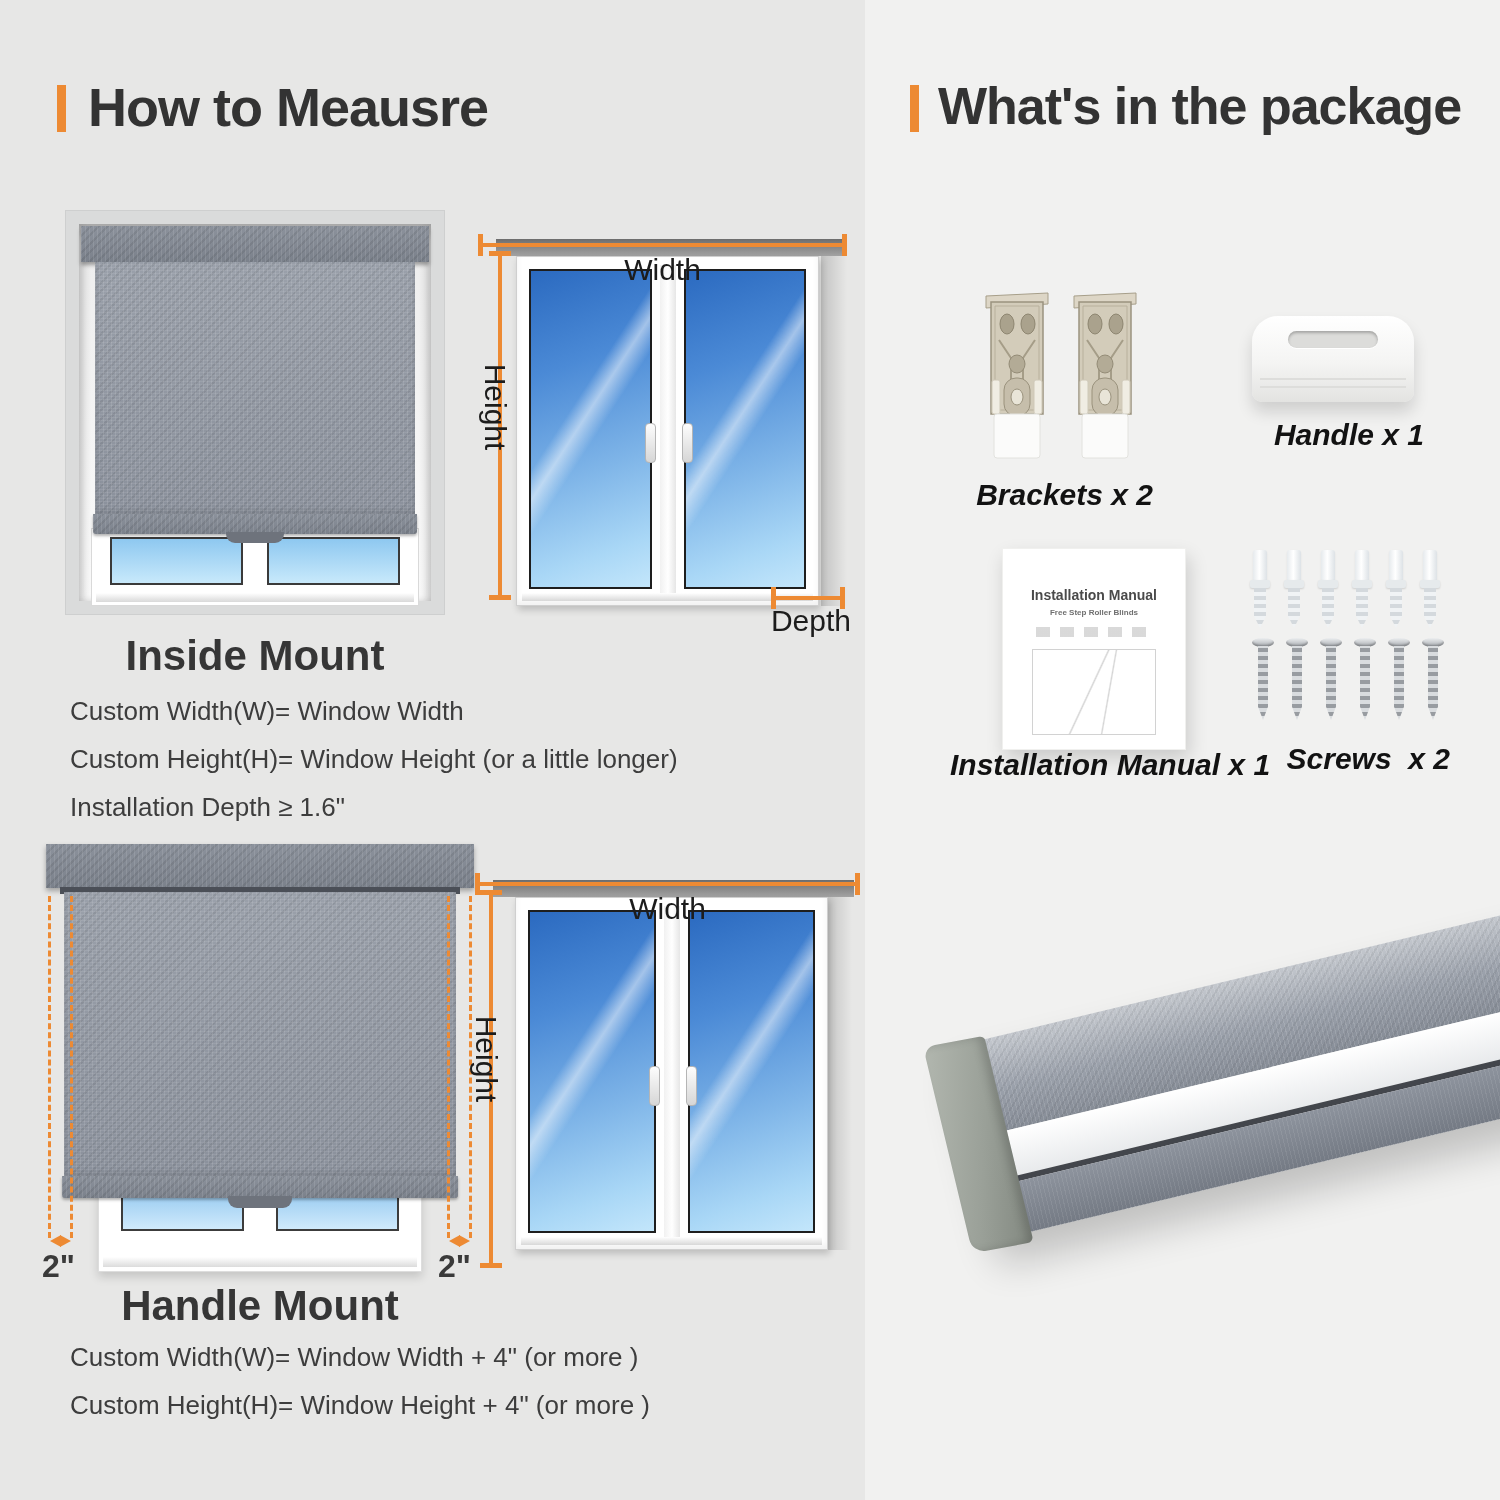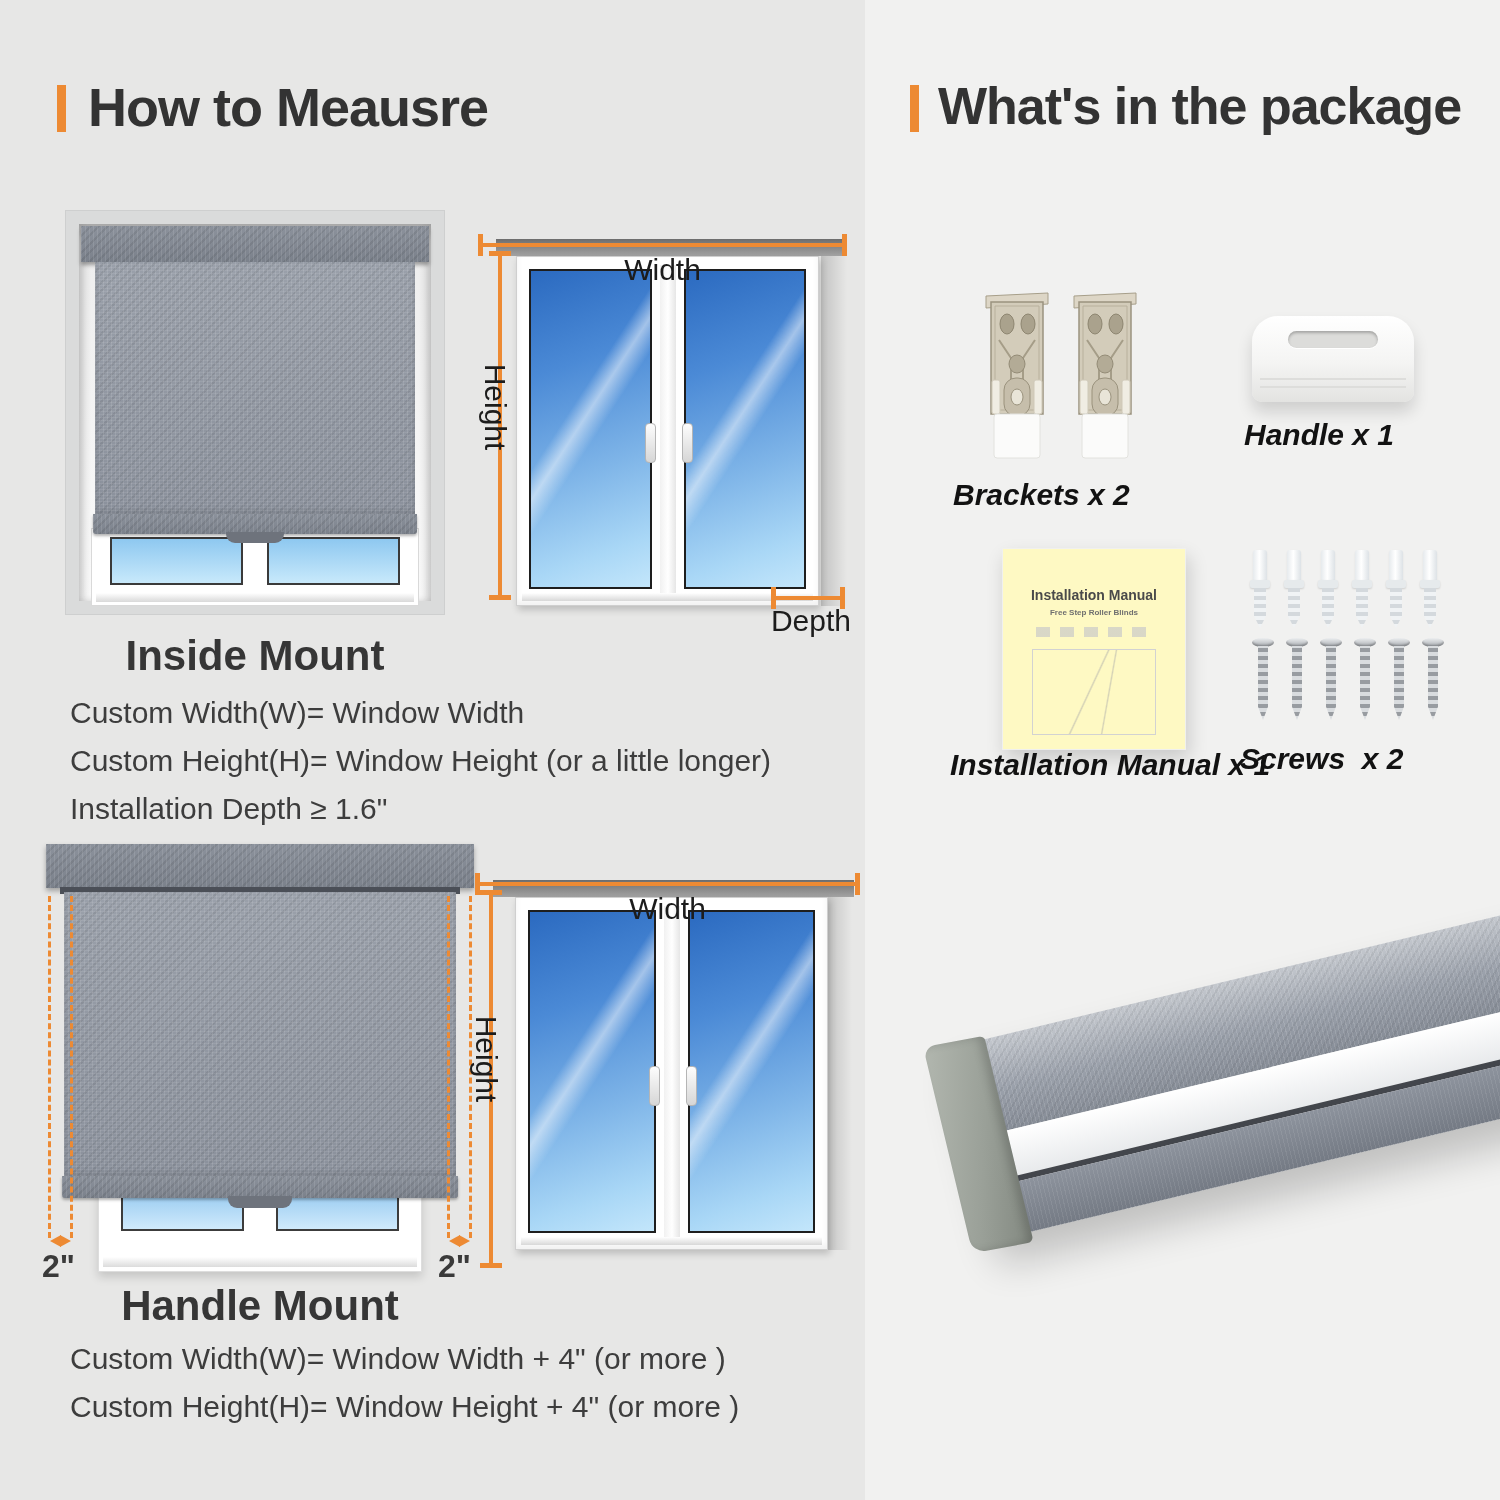--- a/index.html
+++ b/index.html
@@ -80,33 +80,33 @@
   .fo-bar{position:absolute;left:22px;right:22px;top:336px;height:22px;border-radius:0 0 3px 3px;box-shadow:0 2px 3px rgba(0,0,0,.3)}
   .fo-tab{position:absolute;left:50%;transform:translateX(-50%);top:356px;width:64px;height:12px;background:#6e737c;border-radius:0 0 9px 9px}
   .fo-dash{position:absolute;top:56px;height:342px;border-left:3px dashed #ED8A33}
   .fo-span{position:absolute;top:394px;height:14px}
   .fo-span::before{content:"";position:absolute;left:0;top:1px;border-top:6px solid transparent;border-bottom:6px solid transparent;border-right:11px solid #ED8A33}
   .fo-span::after{content:"";position:absolute;right:0;top:1px;border-top:6px solid transparent;border-bottom:6px solid transparent;border-left:11px solid #ED8A33}
   .fo-2in{position:absolute;top:408px;font-size:32px;font-weight:600;color:#3a3a3a}
 
   
   .mount-h{position:absolute;font-size:42px;font-weight:bold;color:#363636;text-align:center}
-  .bl{position:absolute;left:70px;font-size:30px;color:#3d3d3d;white-space:nowrap}
-
-  
-  .item-label{position:absolute;font-size:30px;font-weight:bold;font-style:italic;color:#121212;text-align:left;white-space:pre}
+  .bl{position:absolute;left:70px;font-size:26px;color:#3d3d3d;white-space:nowrap}
+
+  
+  .item-label{position:absolute;font-size:30px;font-weight:bold;font-style:italic;color:#121212;text-align:right;white-space:pre}
   .bracket{position:absolute;top:292px;width:64px;height:170px}
   .handle{position:absolute;left:1252px;top:316px;width:162px;height:86px;
     background:linear-gradient(180deg,#ffffff,#f4f4f3 55%,#e3e3e1);
     border-radius:26px 26px 10px 10px;box-shadow:0 10px 16px rgba(0,0,0,.14)}
   .handle-slot{position:absolute;left:36px;top:15px;width:90px;height:17px;background:#dcdcda;border-radius:9px;
     box-shadow:inset 0 2px 3px rgba(0,0,0,.25), 0 1px 0 #fff}
   .handle-line{position:absolute;left:8px;right:8px;height:2px;background:#dddddb}
 
-  .manual{position:absolute;left:1002px;top:548px;width:182px;height:200px;background:#fef9c3;
+  .manual{position:absolute;left:1002px;top:548px;width:182px;height:200px;background:#ffffff;
     box-shadow:3px 9px 18px rgba(0,0,0,.16);border:1px solid #f0f0ee}
   .m-title{margin-top:38px;text-align:center;font-size:14px;font-weight:bold;color:#4a4a4a}
   .m-sub{text-align:center;font-size:8px;font-weight:bold;color:#6f6f6f;margin-top:5px}
   .m-squig{width:64%;height:10px;margin:10px auto 0;background:
     repeating-linear-gradient(90deg,#c9c9c9 0 14px,rgba(0,0,0,0) 14px 24px);opacity:.7}
   .m-box{width:122px;height:84px;border:1px solid #d2d2d2;margin:12px auto 0;background:
     linear-gradient(115deg,rgba(0,0,0,0) 46%,rgba(170,170,170,.5) 47%,rgba(0,0,0,0) 48%),
     linear-gradient(100deg,rgba(0,0,0,0) 60%,rgba(170,170,170,.5) 61%,rgba(0,0,0,0) 62%)}
 
   .anchor{position:absolute;width:20px;height:78px;top:0}

